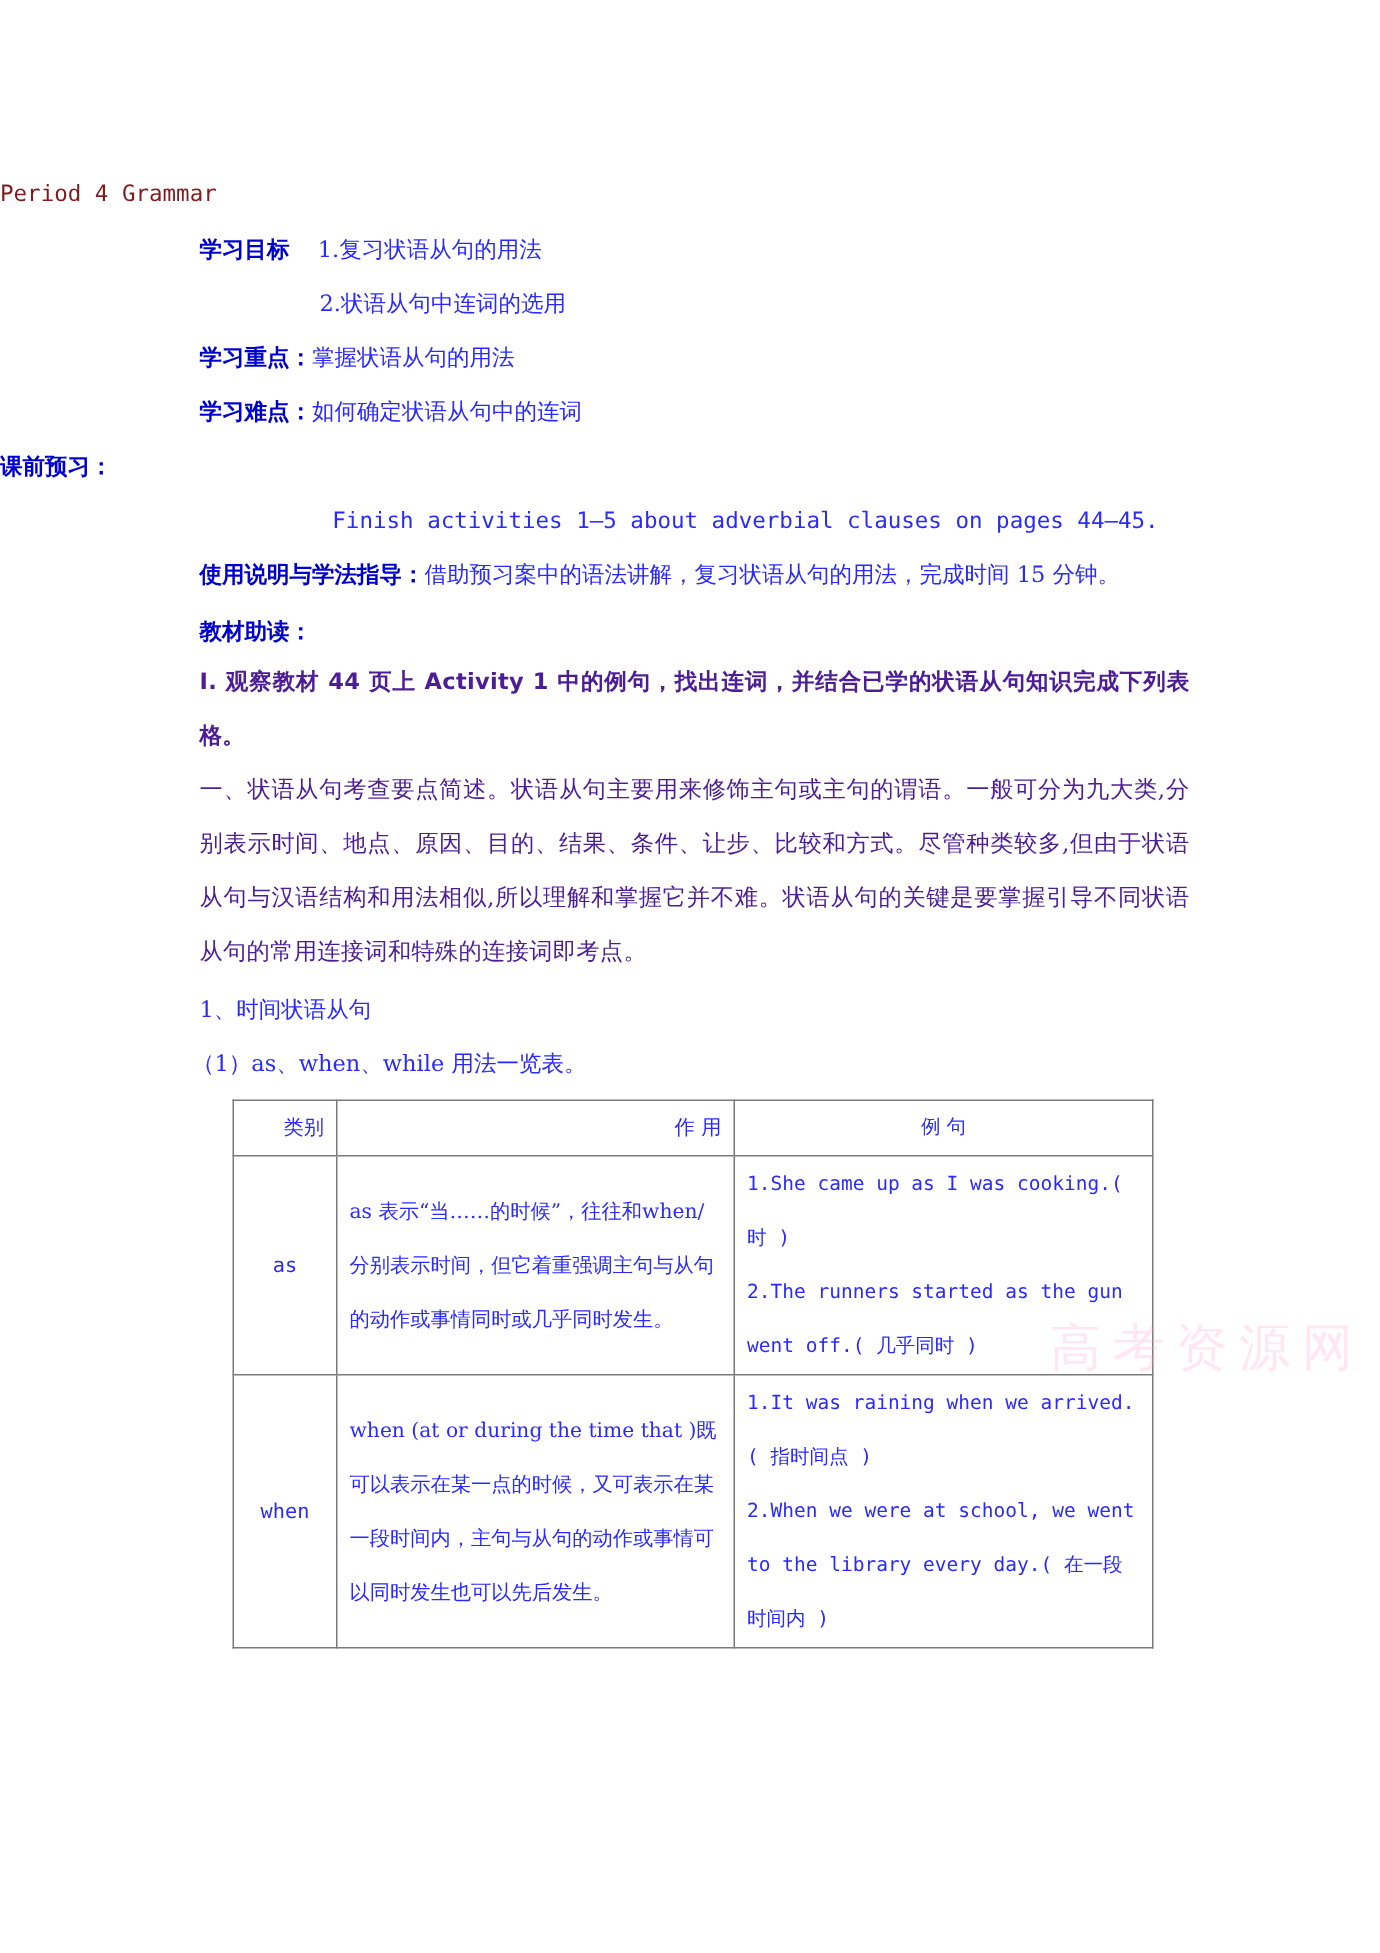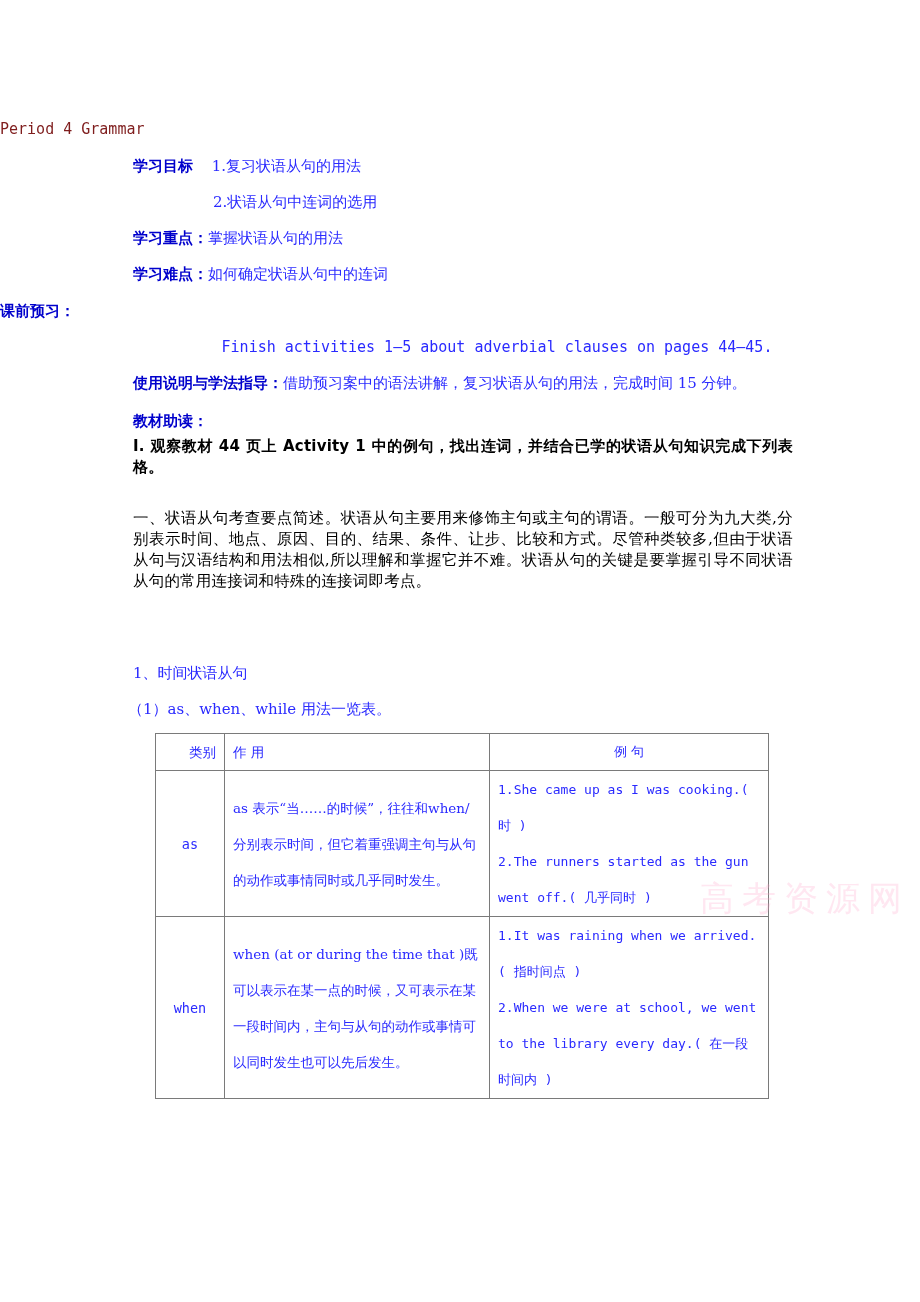--- a/index.html
+++ b/index.html
@@ -3,21 +3,21 @@
   <meta charset="utf-8">
   <style>
     html, body { margin: 0; padding: 0; background: #ffffff; }
     body { width: 920px; height: 1302px; position: relative; overflow: hidden;
            font-family: "DejaVu Serif", "Liberation Serif", serif; color: #1a1aff; }
     .abs { position: absolute; white-space: nowrap; }
     .title { top: 120px; left: 0; width: 920px; text-align: left; font-size: 15px; font-family: "DejaVu Sans Mono", "Liberation Mono", monospace; color: #7f1d1d; }
     .line { font-size: 15px; line-height: 20px; color: #2a2aff; }
     .bold { font-weight: bold; font-family: "DejaVu Sans", "Liberation Sans", sans-serif; color: #0000cc; }
     .mono { font-family: "DejaVu Sans Mono", "Liberation Mono", monospace; padding-left: 37px; }
-    .para { position: absolute; left: 133px; width: 660px; font-size: 15.5px; line-height: 21px; color: #000000; text-align: justify; letter-spacing: 0.2px; }
+    .para { position: absolute; left: 133px; width: 660px; font-size: 15.5px; line-height: 36px; color: #4c1d95; text-align: justify; letter-spacing: 0.2px; }
     table.grid { position: absolute; left: 155px; top: 733px; border-collapse: collapse; font-size: 13.5px; color: #2a2aff; }
     table.grid td { border: 1.5px solid #7a7a7a; vertical-align: middle; padding: 0 8px; line-height: 36px; }
     .c1 { width: 52px; text-align: center; font-family: "DejaVu Sans Mono", "Liberation Mono", monospace; }
     .c2 { width: 248px; white-space: normal; word-break: break-all; }
     .c3 { width: 262px; white-space: normal; word-break: break-all; font-family: "DejaVu Sans Mono", "Liberation Mono", monospace; font-size: 13px; }
     .hdr td { text-align: right; height: 36px; font-family: "DejaVu Sans", "Liberation Sans", sans-serif; }
     .watermark { position: absolute; left: 700px; top: 876px; font-size: 34px; letter-spacing: 8px; color: rgba(255,160,200,0.25); font-family: "DejaVu Sans", sans-serif; }
   </style>
 </head>
 <body>
@@ -53,21 +53,21 @@
 <div class="para" style="top:508px;">一、状语从句考查要点简述。状语从句主要用来修饰主句或主句的谓语。一般可分为九大类,分别表示时间、地点、原因、目的、结果、条件、让步、比较和方式。尽管种类较多,但由于状语从句与汉语结构和用法相似,所以理解和掌握它并不难。状语从句的关键是要掌握引导不同状语从句的常用连接词和特殊的连接词即考点。</div>
 
 <div class="abs line" style="top:663px; left:133px;">1、时间状语从句</div>
 
 <div class="abs line" style="top:699px; left:128px;">（1）as、when、while 用法一览表。</div>
 
 <table class="grid">
   <tbody>
       <tr class="hdr">
     <td class="c1" style="font-family:'DejaVu Sans',sans-serif;">类别</td>
-    <td class="c2" style="text-align:left;margin-left:44px;">作 用</td>
+    <td class="c2" style="text-align:right;margin-left:44px;">作 用</td>
     <td class="c3" style="text-align:center; font-family:'DejaVu Sans',sans-serif;">例 句</td>
   </tr>
   <tr style="height:146px;">
     <td class="c1">as</td>
     <td class="c2">as 表示“当……的时候”，往往和when/分别表示时间，但它着重强调主句与从句的动作或事情同时或几乎同时发生。</td>
     <td class="c3">
       <div>1.She came up as I was cooking.( 时 )</div>
       <div>2.The runners started as the gun went off.( 几乎同时 )</div>
     </td>
   </tr>

